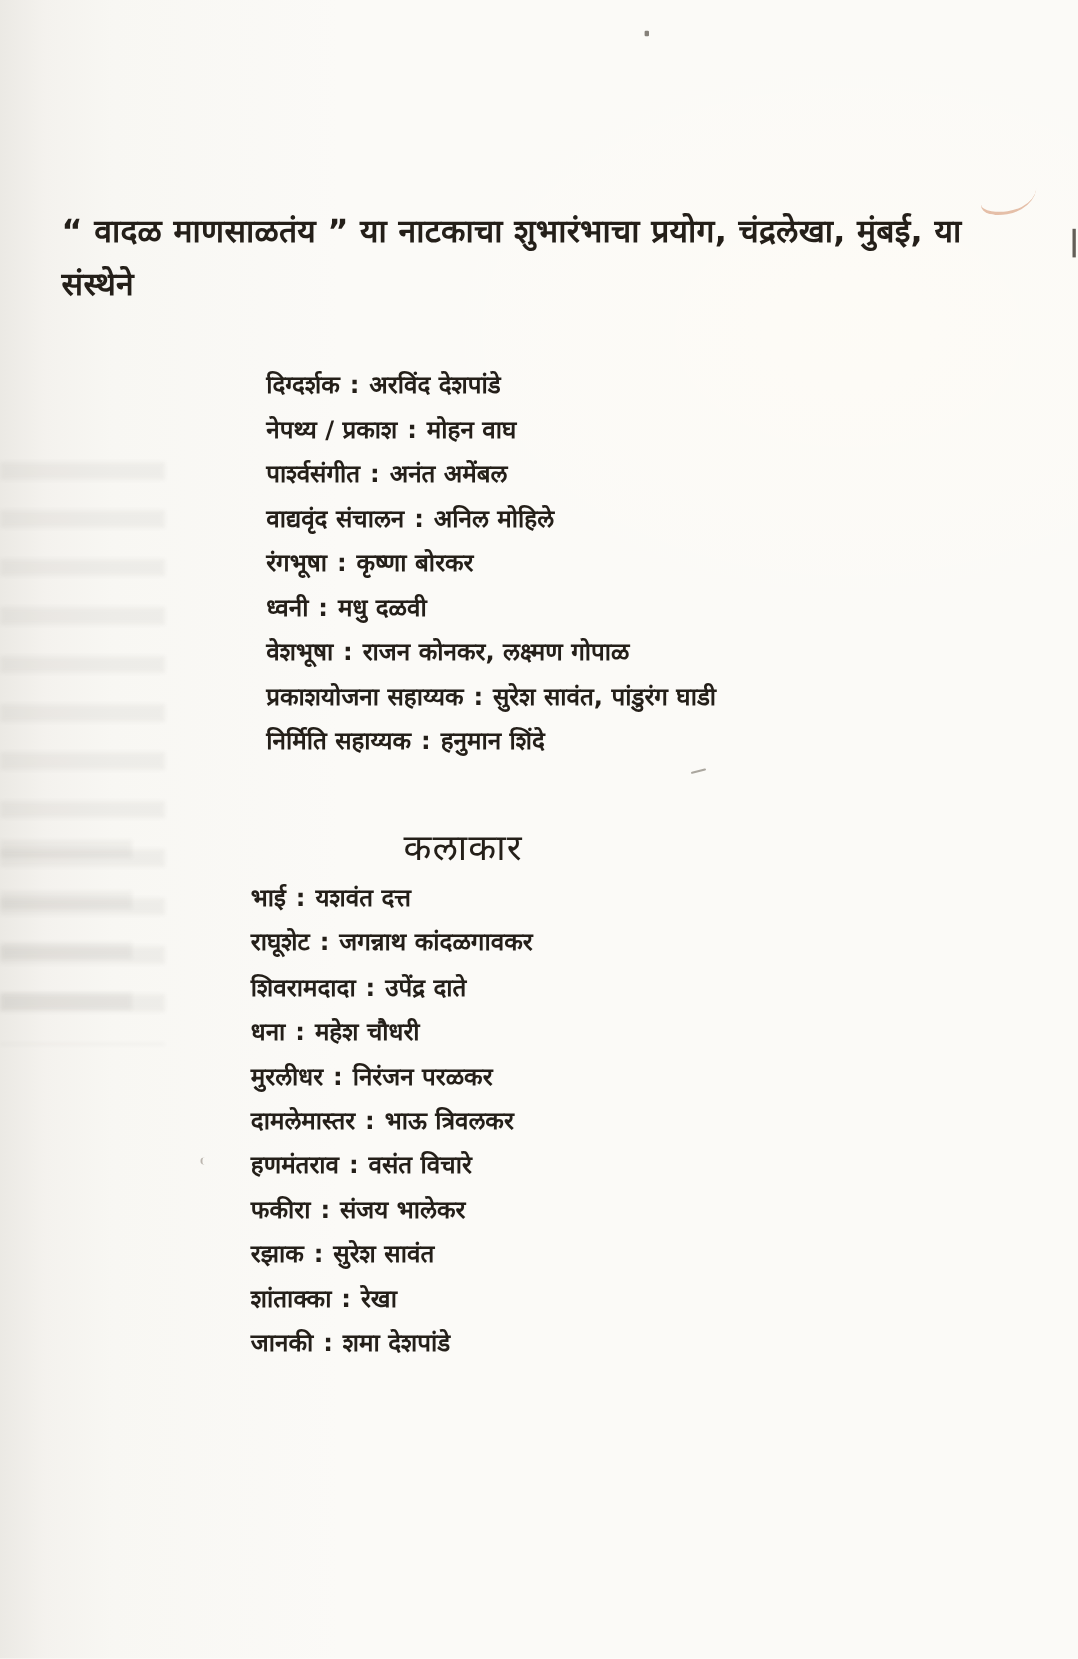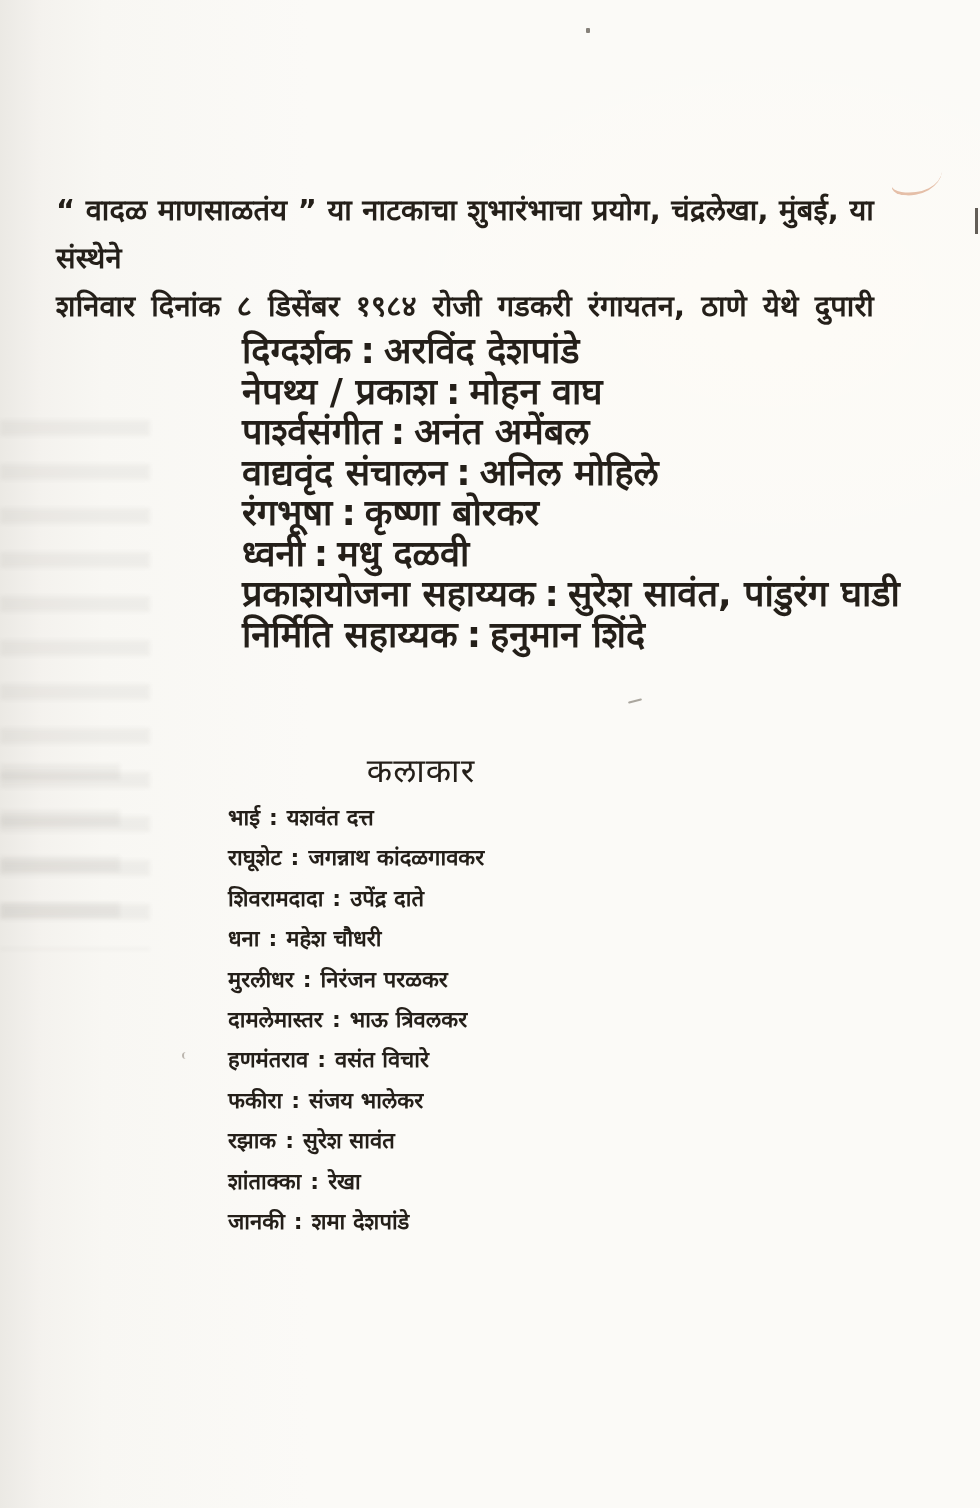--- a/index.html
+++ b/index.html
@@ -93,21 +93,21 @@
   }
   .intro .line-justify {
     text-align: justify;
     text-align-last: justify;
   }
 
   .credits {
     position: absolute;
     left: 242px; top: 331px;
     width: 680px;
-    font-size: 36px;
+    font-size: 22px;
     font-weight: 700;
     line-height: 40.5px;
   }
   .cast {
     position: absolute;
     left: 228px; top: 798px;
     width: 700px;
     font-size: 22px;
     font-weight: 700;
     line-height: 40.4px;
@@ -133,21 +133,20 @@
   <div class="ghosting"></div>
   <div class="ghosting-2"></div>
   <div class="artifact-curve"></div>
   <div class="artifact-dash"></div>
   <div class="artifact-dot-1"></div>
   <div class="artifact-dot-2"></div>
   <div class="artifact-dot-3"></div>
 
   <div class="intro">
     <div class="line-justify">“ वादळ माणसाळतंय ” या नाटकाचा शुभारंभाचा प्रयोग, चंद्रलेखा, मुंबई, या संस्थेने</div>
-    <div class="line-justify">शनिवार दिनांक ८ डिसेंबर १९८४ रोजी गडकरी रंगायतन, ठाणे येथे दुपारी</div>
   </div>
 
   <div class="credits">
 
   <div class="row">
         <span>दिग्दर्शक</span><span class="sep">:</span><span>अरविंद देशपांडे</span>
       </div>
       <div class="row">
         <span>नेपथ्य / प्रकाश</span><span class="sep">:</span><span>मोहन वाघ</span>
       </div>
@@ -157,20 +156,23 @@
       <div class="row">
         <span>वाद्यवृंद संचालन</span><span class="sep">:</span><span>अनिल मोहिले</span>
       </div>
       <div class="row">
         <span>रंगभूषा</span><span class="sep">:</span><span>कृष्णा बोरकर</span>
       </div>
       <div class="row">
         <span>ध्वनी</span><span class="sep">:</span><span>मधु दळवी</span>
       </div>
       <div class="row">
+        <span>वेशभूषा</span><span class="sep">:</span><span>राजन कोनकर, लक्ष्मण गोपाळ</span>
+      </div>
+      <div class="row">
         <span>प्रकाशयोजना सहाय्यक</span><span class="sep">:</span><span>सुरेश सावंत, पांडुरंग घाडी</span>
       </div>
       <div class="row">
         <span>निर्मिति सहाय्यक</span><span class="sep">:</span><span>हनुमान शिंदे</span>
       </div>
     </div>
 
   <div class="cast-heading">कलाकार</div>
 
   <div class="cast">

